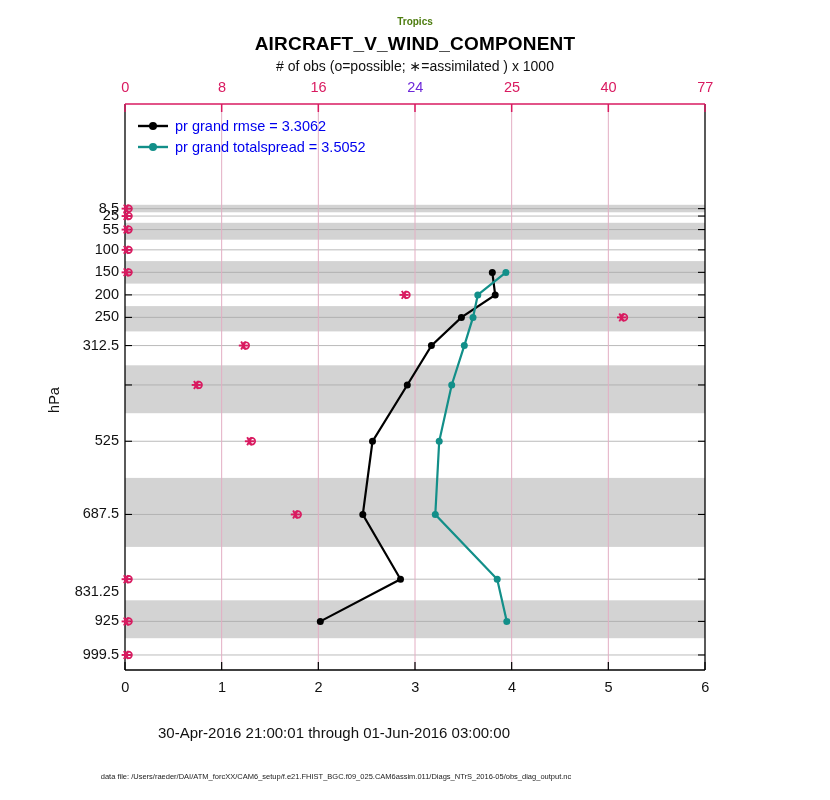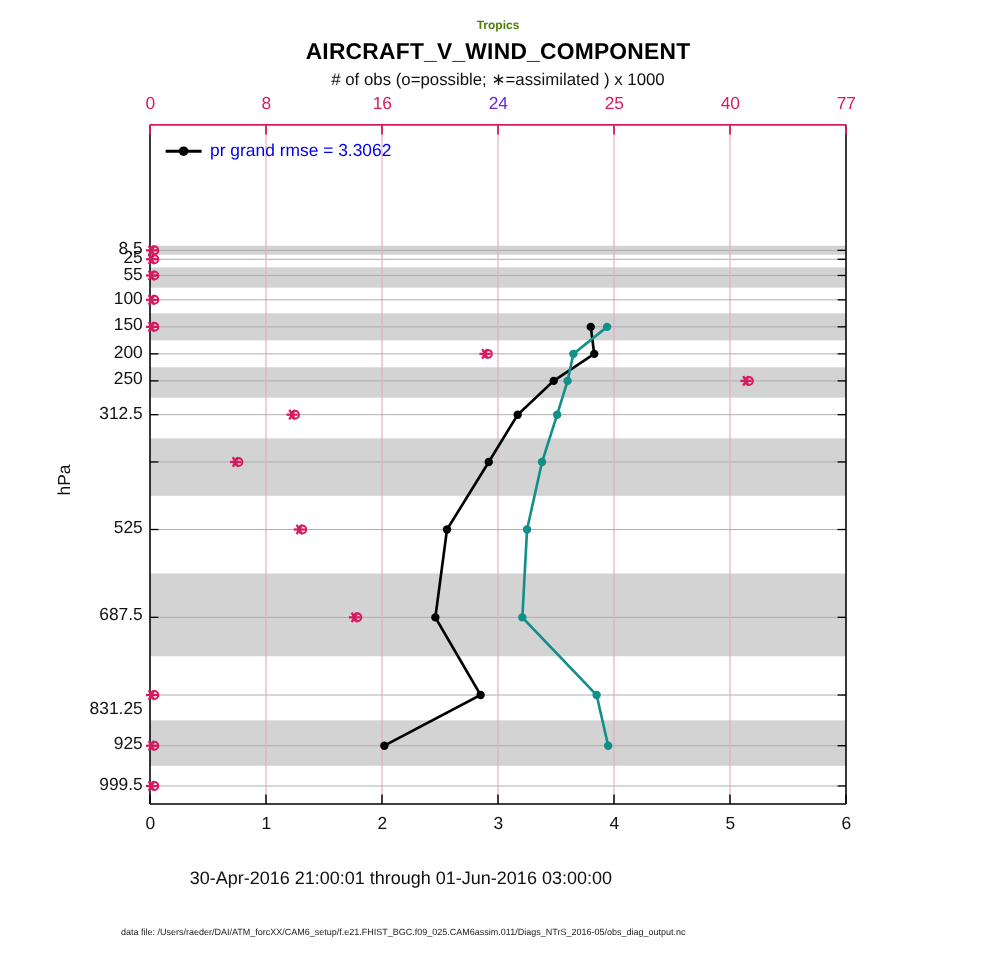--- a/index.html
+++ b/index.html
@@ -225,17 +225,24 @@
     </svg>
 
   <div id="legend">
     <div class="legend-row">
       <svg width="32" height="12">
         <line x1="1" y1="6" x2="31" y2="6" stroke="#000000" stroke-width="2.4"></line>
         <circle cx="16" cy="6" r="4" fill="#000000"></circle>
       </svg>
       <span class="legend-text" style="color: rgb(0, 0, 238);">pr grand rmse = 3.3062</span>
     </div>
+    <div class="legend-row">
+      <svg width="32" height="12">
+        <line x1="1" y1="6" x2="31" y2="6" stroke="#128f89" stroke-width="2.4"></line>
+        <circle cx="16" cy="6" r="4" fill="#128f89"></circle>
+      </svg>
+      <span class="legend-text" style="color: rgb(0, 0, 238);">pr grand totalspread = 3.5052</span>
+    </div>
   </div>
 
   <div class="daterange">30-Apr-2016 21:00:01 through 01-Jun-2016 03:00:00</div>
   <div class="footer">data file: /Users/raeder/DAI/ATM_forcXX/CAM6_setup/f.e21.FHIST_BGC.f09_025.CAM6assim.011/Diags_NTrS_2016-05/obs_diag_output.nc</div>
 </div>
 
 </body></html>

